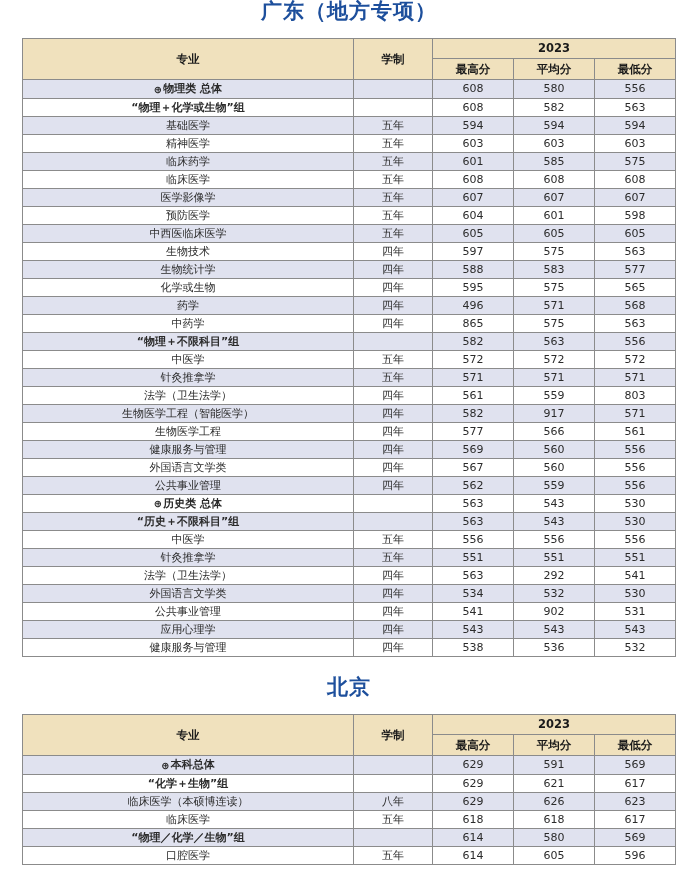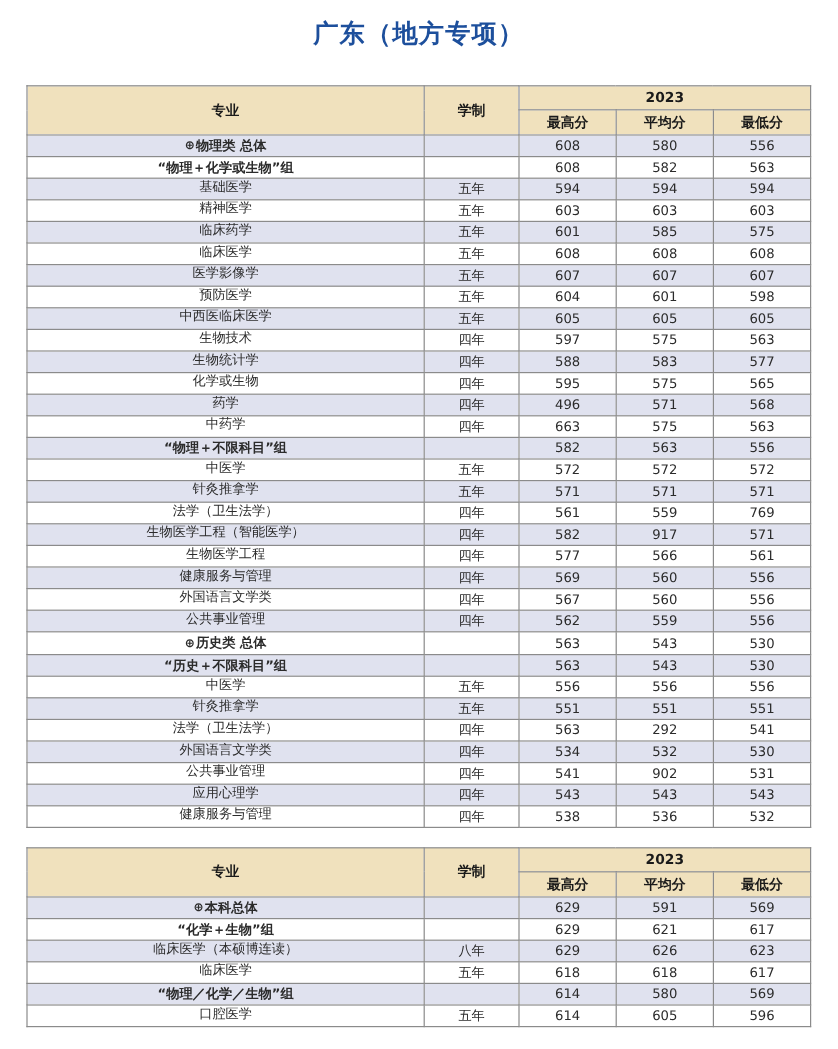--- a/index.html
+++ b/index.html
@@ -21,27 +21,27 @@
     box-sizing: border-box;
   }
   .section-title {
     text-align: center;
     color: #1d4f9c;
     font-size: 21px;
     font-weight: bold;
     letter-spacing: 1px;
     line-height: 1;
   }
-  #title-gd { padding-top: 18px; padding-bottom: 16px; }
+  #title-gd { padding-top: 1px; padding-bottom: 16px; }
   #title-bj { padding-top: 20px; padding-bottom: 16px; }
 
   table.score-table {
     border-collapse: collapse;
     width: 654px;
-    margin: 16px auto;
+    margin: 0 auto;
     table-layout: fixed;
     border: 1px solid #5a5a5a;
   }
   table.score-table td,
   table.score-table th {
     border: 1px solid #8b8b8b;
     text-align: center;
     vertical-align: middle;
     font-size: 11px;
     color: #2b2b2b;
@@ -62,21 +62,21 @@
   thead th.top-year   { height: 19px; line-height: 19px; font-size: 12px; }
   thead th.sub-head   { height: 20px; line-height: 20px; }
 
   col.c-major { width: 331px; }
   col.c-len   { width: 79px; }
   col.c-sc    { width: 81px; }
 
   tbody tr.shade td { background: #e0e2ef; }
   tbody tr.plain td { background: #ffffff; }
 
-  td.major { font-size: 11.5px; font-family: Liberation Mono, monospace; }
+  td.major { font-size: 11.5px; }
   td.group-label {
     color: #1d4f9c;
     font-weight: bold;
     font-size: 11.5px;
   }
   td.total-label {
     color: #1d4f9c;
     font-weight: bold;
     font-size: 11.5px;
   }
@@ -216,21 +216,21 @@
         <tr class="shade">
           <td class="major">药学</td>
           <td>四年</td>
           <td class="score">496</td>
           <td class="score">571</td>
           <td class="score">568</td>
         </tr>
         <tr class="plain">
           <td class="major">中药学</td>
           <td>四年</td>
-          <td class="score">663</td>
+          <td class="score">865</td>
           <td class="score">575</td>
           <td class="score">563</td>
         </tr>
         <tr class="shade">
           <td class="group-label">“物理＋不限科目”组</td>
           <td></td>
           <td class="score">582</td>
           <td class="score">563</td>
           <td class="score">556</td>
         </tr>
@@ -246,21 +246,21 @@
           <td>五年</td>
           <td class="score">571</td>
           <td class="score">571</td>
           <td class="score">571</td>
         </tr>
         <tr class="plain">
           <td class="major">法学（卫生法学）</td>
           <td>四年</td>
           <td class="score">561</td>
           <td class="score">559</td>
-          <td class="score">769</td>
+          <td class="score">803</td>
         </tr>
         <tr class="shade">
           <td class="major">生物医学工程（智能医学）</td>
           <td>四年</td>
           <td class="score">582</td>
           <td class="score">917</td>
           <td class="score">571</td>
         </tr>
         <tr class="plain">
           <td class="major">生物医学工程</td>
@@ -349,20 +349,21 @@
         <tr class="plain">
           <td class="major">健康服务与管理</td>
           <td>四年</td>
           <td class="score">538</td>
           <td class="score">536</td>
           <td class="score">532</td>
         </tr>
       </tbody>
   </table>
 
+  <div class="section-title" id="title-bj">北京</div>
 
   <table class="score-table" id="table-bj">
     <colgroup>
       <col class="c-major">
         <col class="c-len">
         <col class="c-sc">
         <col class="c-sc">
         <col class="c-sc">
     </colgroup>
     <thead>

